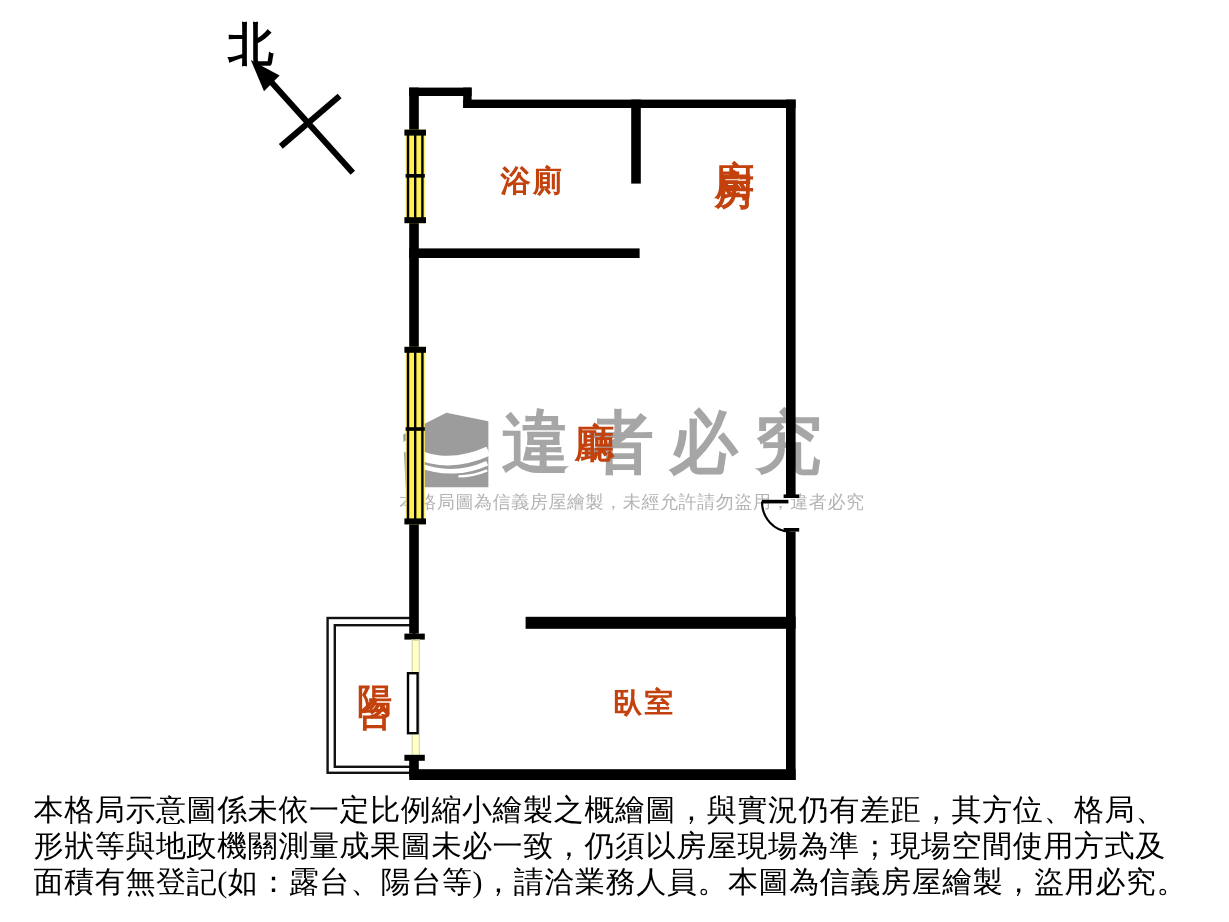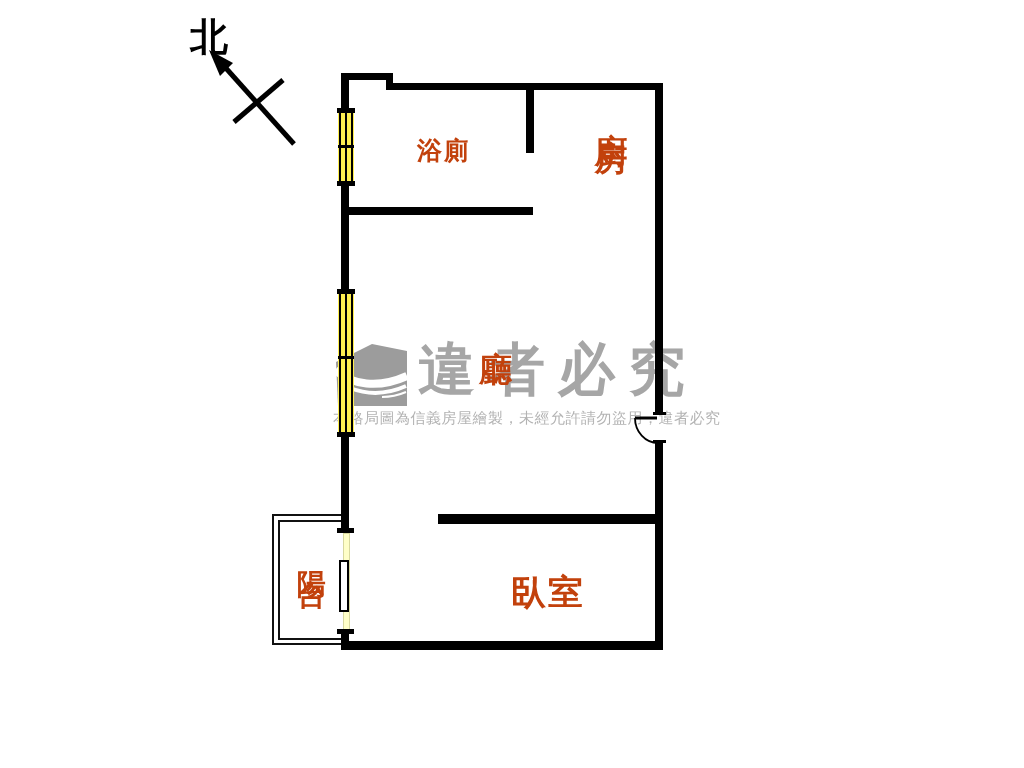--- a/index.html
+++ b/index.html
@@ -108,16 +108,21 @@
       <polygon points="209,50 233,63 220,76" fill="#000"></polygon>
       <line x1="234" y1="122" x2="283" y2="80" stroke="#000" stroke-width="5"></line>
     </g>
   </svg>
   <div class="north-label" style="left:190px;top:12px;">北</div>
 
   <div class="room-label" style="left:417px;top:134px;font-size:25px;letter-spacing:2px;">浴廁</div>
   <div class="room-label vertical" style="left:588px;top:106px;font-size:33px;letter-spacing:7px;">廚房</div>
   <div class="room-label" style="left:479px;top:348px;font-size:33px;">廳</div>
   <div class="room-label vertical" style="left:292px;top:549px;font-size:29px;letter-spacing:7px;">陽台</div>
-  <div class="room-label" style="left:511px;top:569px;font-size:35px;letter-spacing:2px;">臥室</div>
+  <div class="room-label" style="left:511px;top:569px;font-size:24px;letter-spacing:2px;">臥室</div>
 
+  <div class="disclaimer">
+    <div>本格局示意圖係未依一定比例縮小繪製之概繪圖，與實況仍有差距，其方位、格局、</div>
+    <div>形狀等與地政機關測量成果圖未必一致，仍須以房屋現場為準；現場空間使用方式及</div>
+    <div>面積有無登記(如：露台、陽台等)，請洽業務人員。本圖為信義房屋繪製，盜用必究。</div>
+  </div>
 
 </div>
 
 </body></html>

